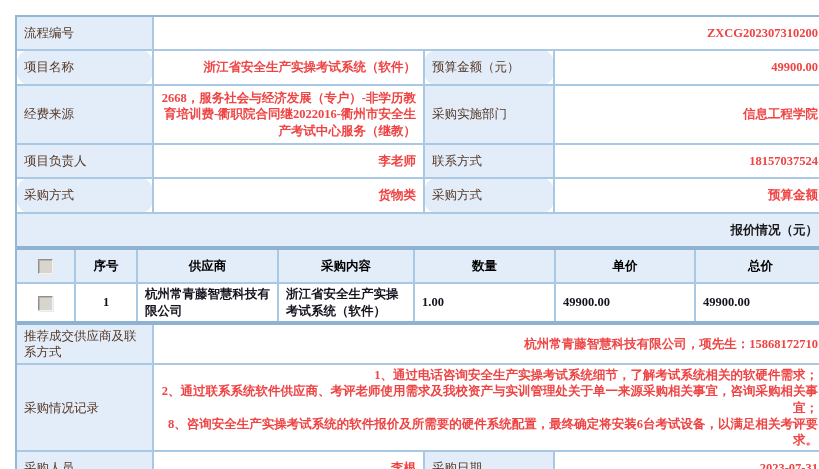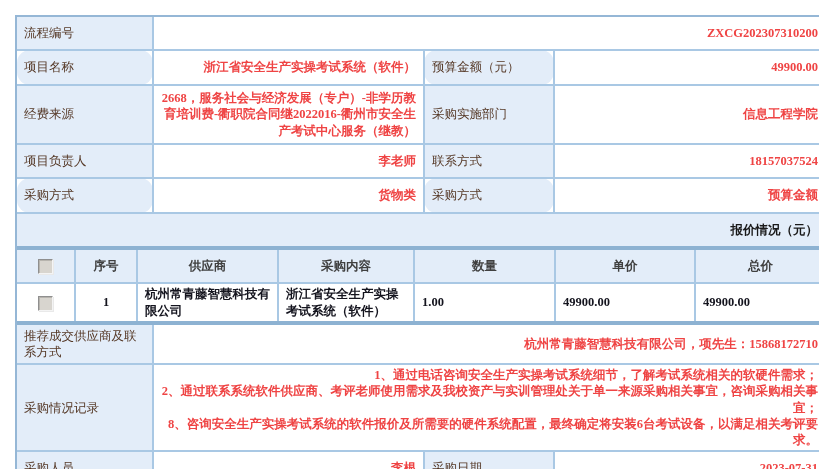--- a/index.html
+++ b/index.html
@@ -49,21 +49,21 @@
     text-align: right;
   }
   .section-title-cell {
     background: #e3edf9;
     color: #1a1a1a;
     font-weight: bold;
     text-align: right;
   }
   .qhead {
     background: #e3edf9;
-    color: #404040;
+    color: #000000;
     font-weight: bold;
     text-align: center;
   }
   .qcell {
     background: #ffffff;
     color: #14141e;
     font-weight: bold;
     text-align: left;
   }
   .qcell-center { text-align: center; }

